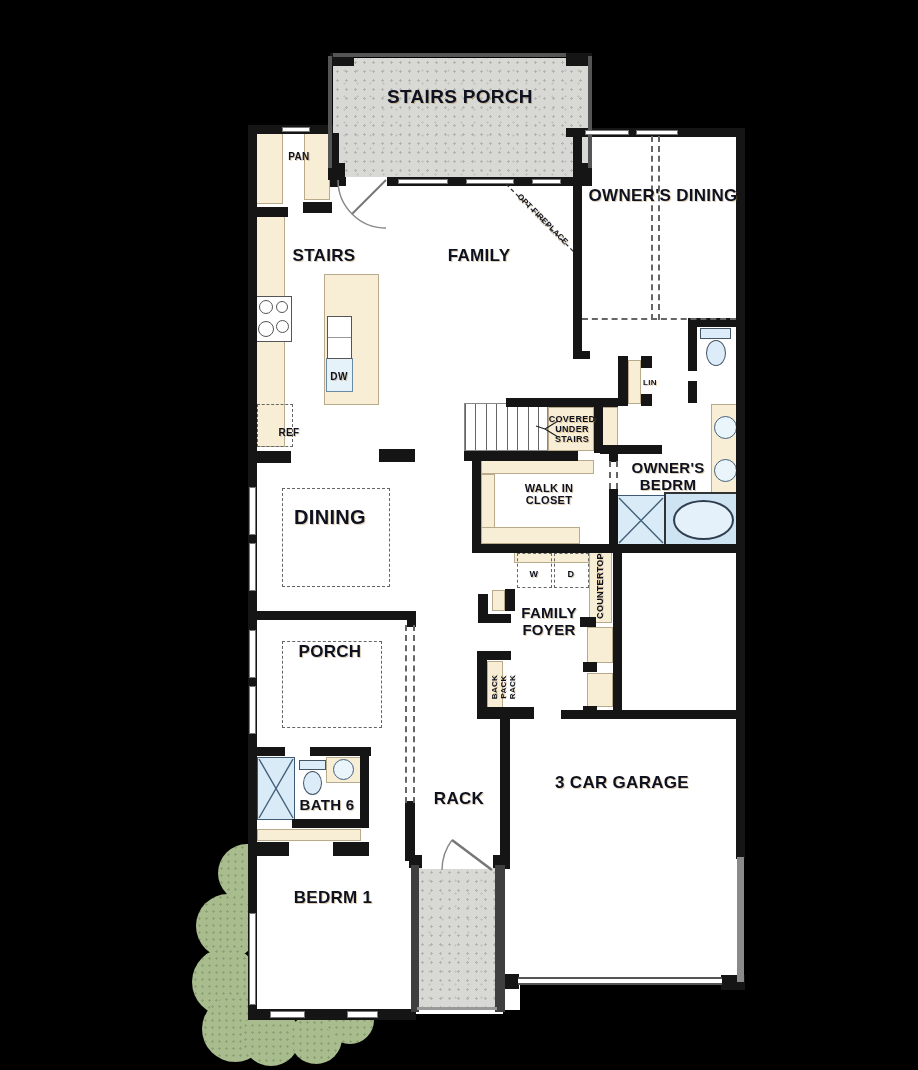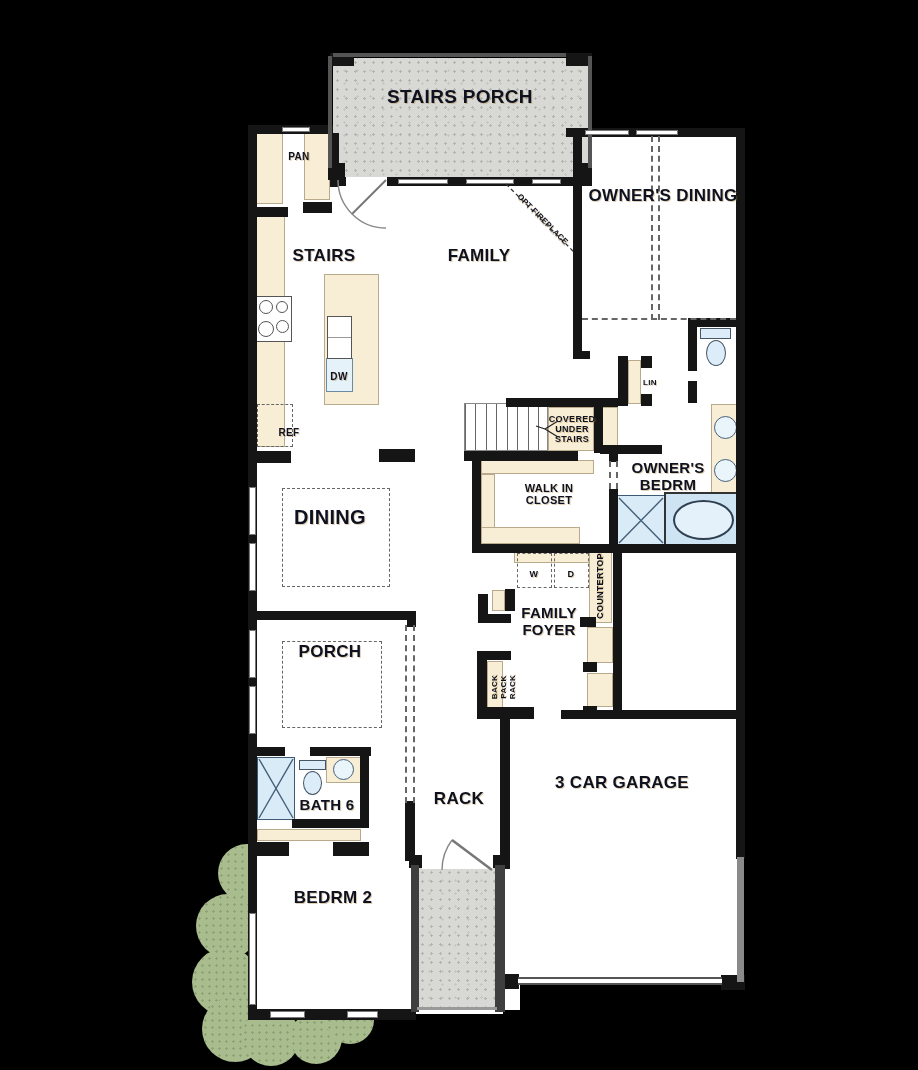--- a/index.html
+++ b/index.html
@@ -229,14 +229,14 @@
     <div class="lbl" style="left: 600px; top: 586px; font-size: 9px; transform: translate(-50%, -50%) rotate(-90deg);">COUNTERTOP</div>
     <div class="lbl" style="left: 549px; top: 622px; font-size: 15px;">FAMILY
 FOYER</div>
     <div class="lbl" style="left: 330px; top: 652px; font-size: 17px;">PORCH</div>
     <div class="lbl" style="left: 504px; top: 687px; font-size: 8px; transform: translate(-50%, -50%) rotate(-90deg);">BACK
 PACK
 RACK</div>
     <div class="lbl" style="left: 327px; top: 805px; font-size: 15px;">BATH 6</div>
     <div class="lbl" style="left: 459px; top: 799px; font-size: 17px;">RACK</div>
     <div class="lbl" style="left: 622px; top: 783px; font-size: 17px;">3 CAR GARAGE</div>
-    <div class="lbl" style="left: 333px; top: 898px; font-size: 17px;">BEDRM 2</div>
+    <div class="lbl" style="left: 333px; top: 898px; font-size: 17px;">BEDRM 1</div>
   </div>
 
 </body></html>

